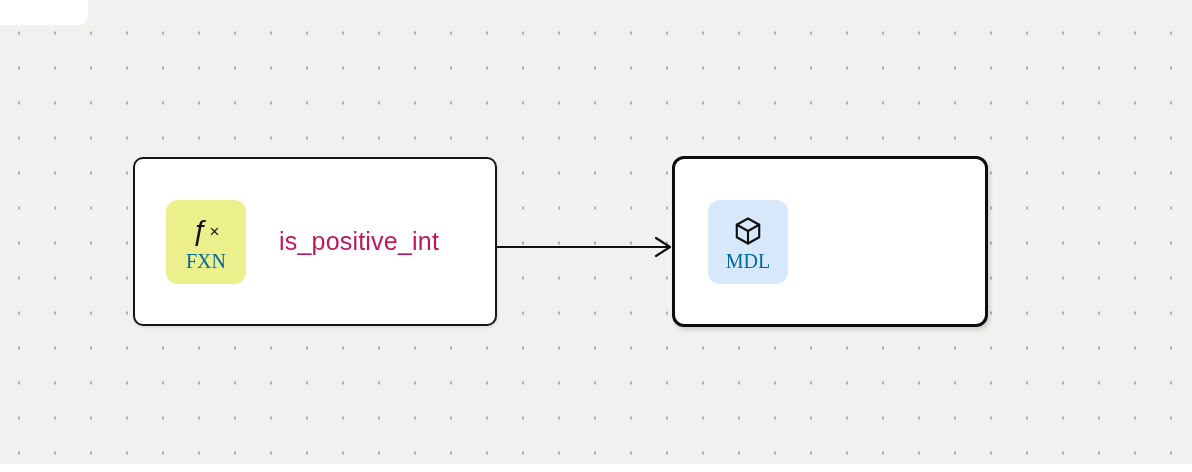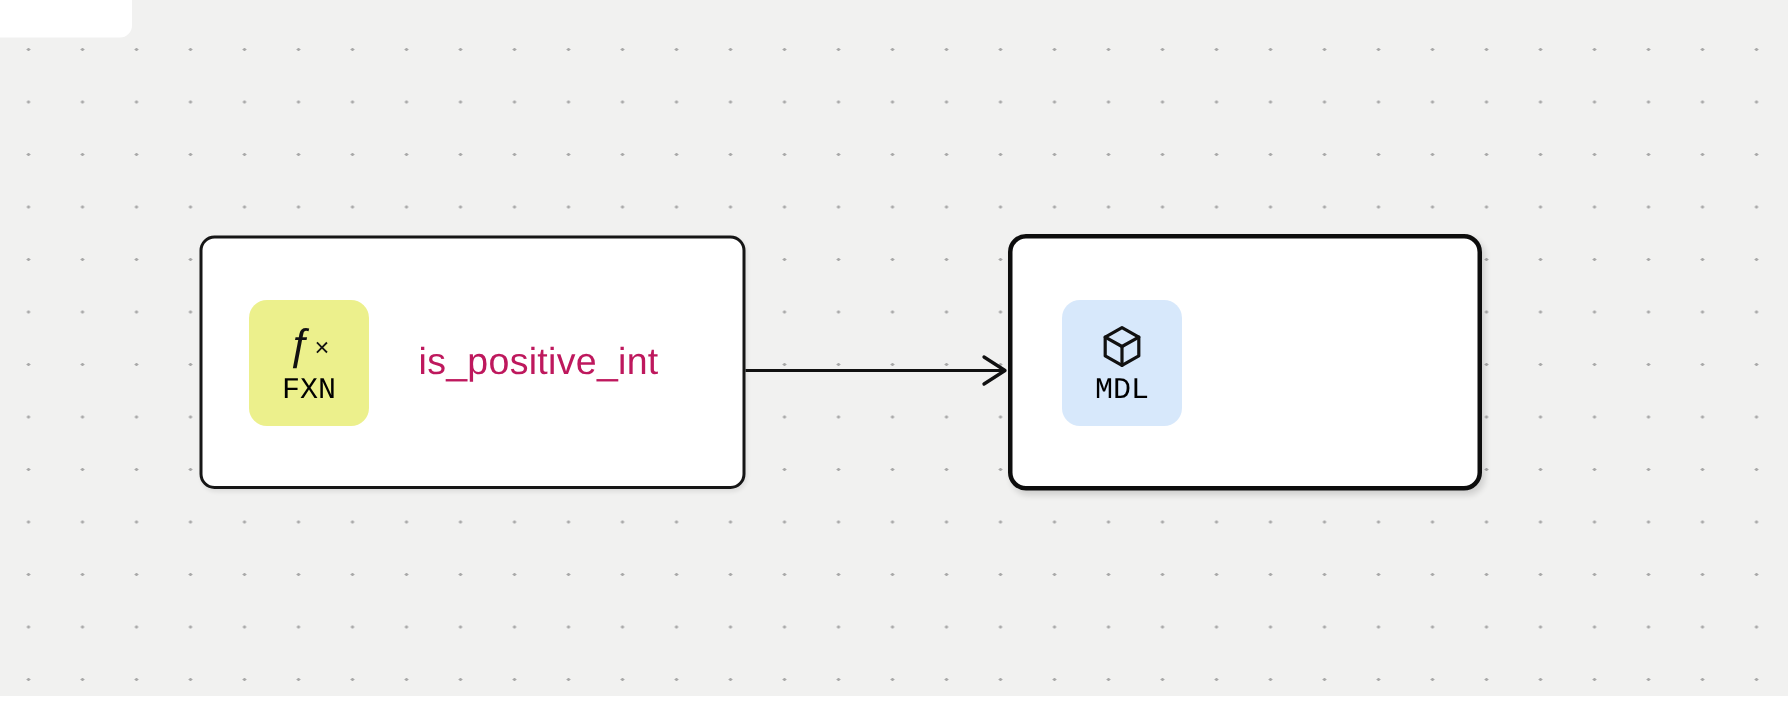--- a/index.html
+++ b/index.html
@@ -81,24 +81,24 @@
   }
   .glyph-x {
     font-size: 17px;
     line-height: 1;
     color: #111111;
     margin-left: 1px;
     position: relative;
     top: 1px;
   }
   .badge-tag {
-    font-family: Liberation Mono, monospace;
+    font-family: Liberation Serif, serif;
     font-size: 20px;
     line-height: 1.1;
-    color: #000000;
+    color: #0369a1;
   }
   .cube-svg {
     width: 32px; height: 32px;
     display: block;
   }
   .node-label {
     font-size: 25px;
     color: #be185d;
     letter-spacing: 0.2px;
     white-space: nowrap;

